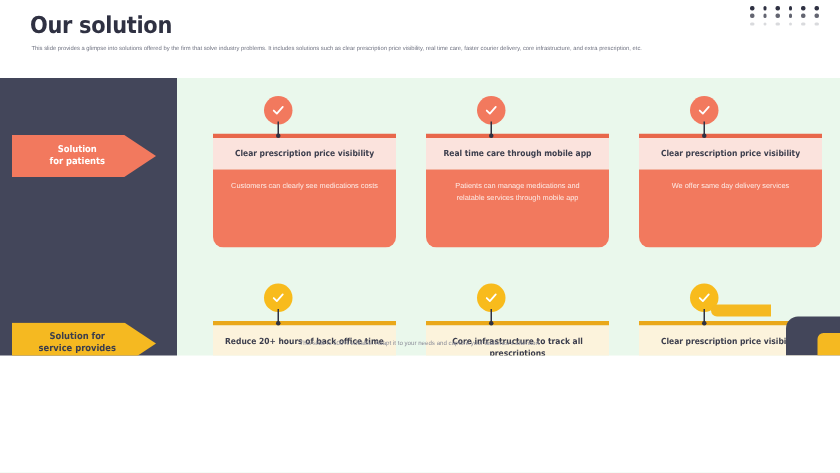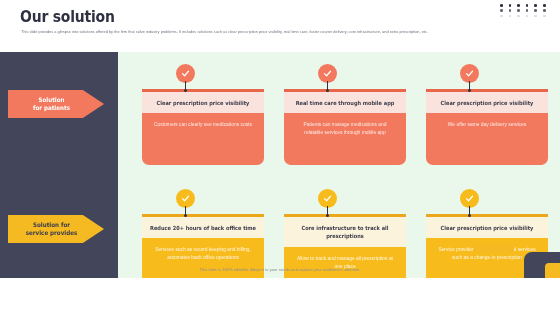--- a/index.html
+++ b/index.html
@@ -9,21 +9,21 @@
   body {
     width: 560px;
     height: 315px;
     overflow: hidden;
     font-family: "Liberation Sans", sans-serif;
     background: #ffffff;
   }
   .slide {
     position: relative;
     width: 560px;
-    height: 278px;
+    height: 237px;
     background: #ffffff;
     overflow: hidden;
   }
 
   
   .corner-ring {
     position: absolute;
     left: -30px;
     top: -10px;
     width: 74px;

